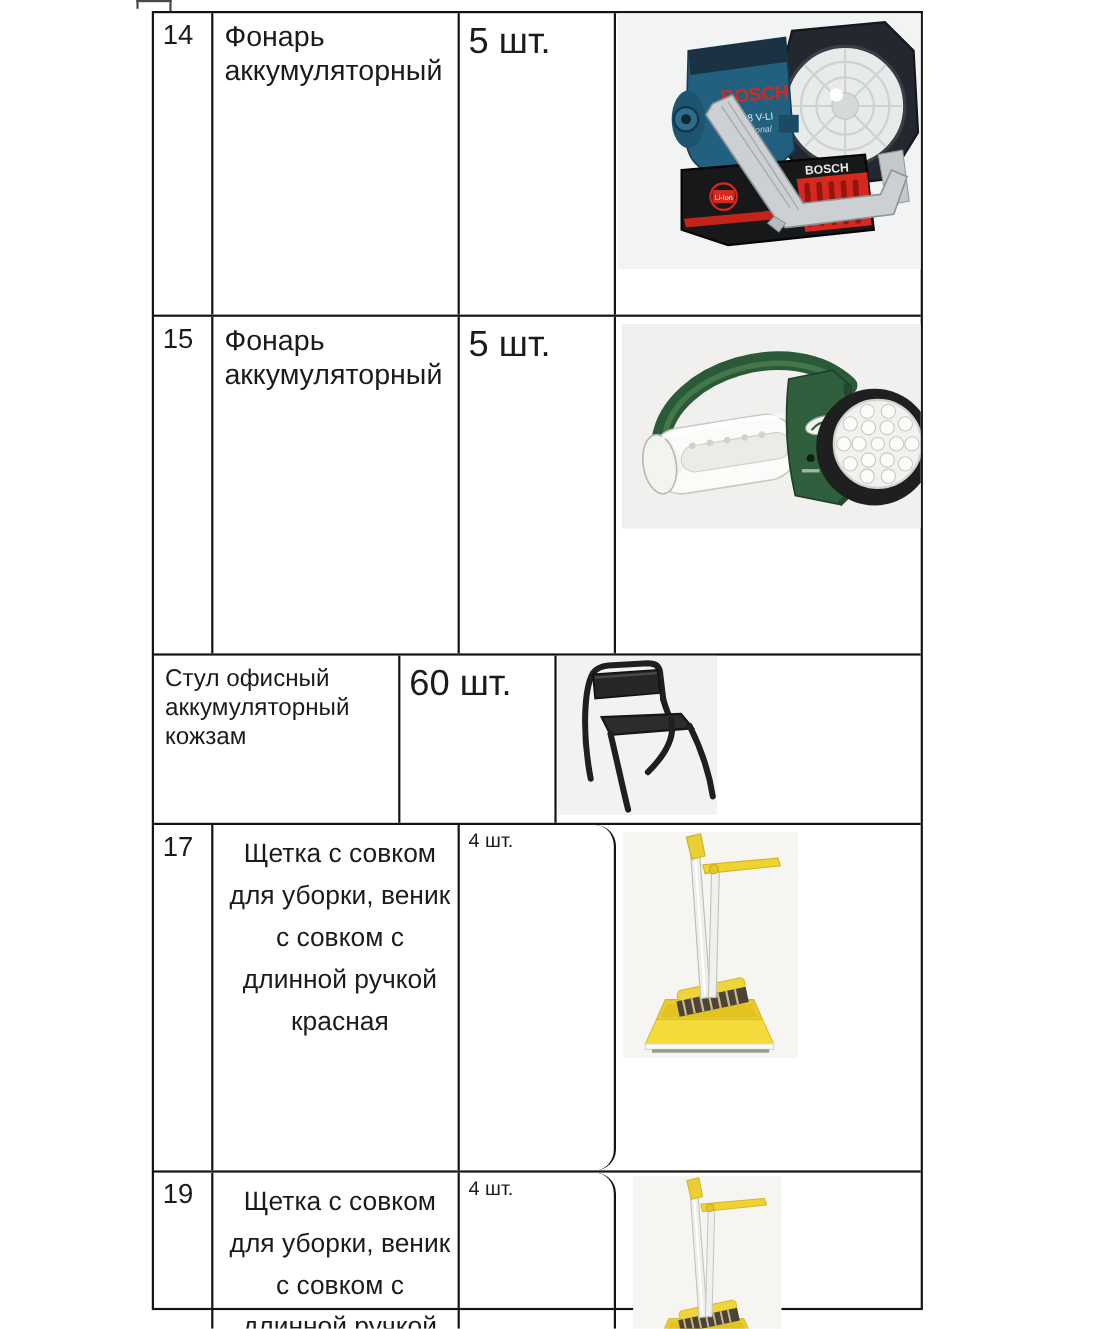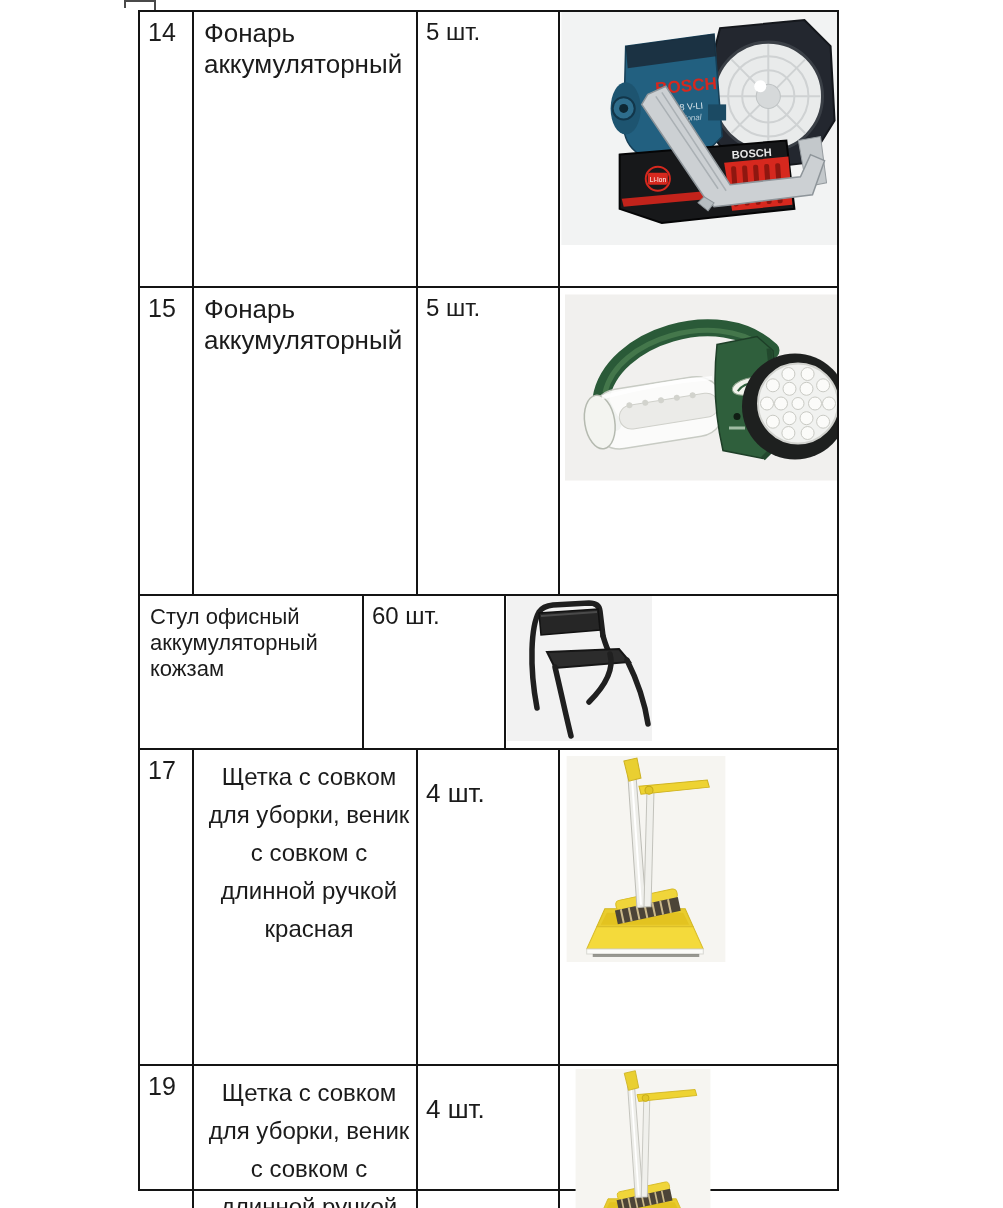--- a/index.html
+++ b/index.html
@@ -16,25 +16,25 @@
   .doc-table{
     position:absolute;left:122px;top:10px;width:701px;height:1181px;
     border:2px solid #141414;box-sizing:border-box;background:#fff;margin-left:16px;
   }
   .t-row{display:flex;box-sizing:border-box;border-bottom:2px solid #141414;}
   .t-row:last-child{border-bottom:none;}
   .r14{height:276px;} .r15{height:308px;justify-content:space-between;} .r16{height:154px;} .r17{height:316px;} .r18{height:249px;}
   .cell{box-sizing:border-box;border-right:2px solid #141414;overflow:hidden;}
   .c-num {width:54px; padding:6px 0 0 8px; font-size:25px;}
   .c-name{width:224px;padding:6px 2px 0 10px;font-size:26px;line-height:31px;}
-  .c-qty {width:142px;padding:6px 0 0 8px; font-size:24px;}
+  .c-qty {width:142px;padding:6px 0 0 8px; font-size:33px;}
   .c-img {flex:1;border-right:none;position:relative;}
   .r16 .c-name{font-size:22px;line-height:26px;padding-top:8px;}
   .r17 .c-name,.r18 .c-name{font-size:24px;line-height:38px;padding-top:8px;white-space:pre-line;text-align:center;}
-  .r17 .c-qty,.r18 .c-qty{padding-top:28px;font-size:26px;}
+  .r17 .c-qty,.r18 .c-qty{padding-top:4px;font-size:18px;border-radius:19px;}
   .photo{display:block;position:absolute;}
   .photo text{font-family:"Liberation Sans","DejaVu Sans",sans-serif;}
   .ph14{left:1px;top:0;}
   .ph15{left:5px;top:6px;}
   .ph16{left:1px;top:0;}
   .ph17{left:6px;top:6px;}
   .ph18{left:8px;top:3px;}
 </style>
 </head>
 <body>

